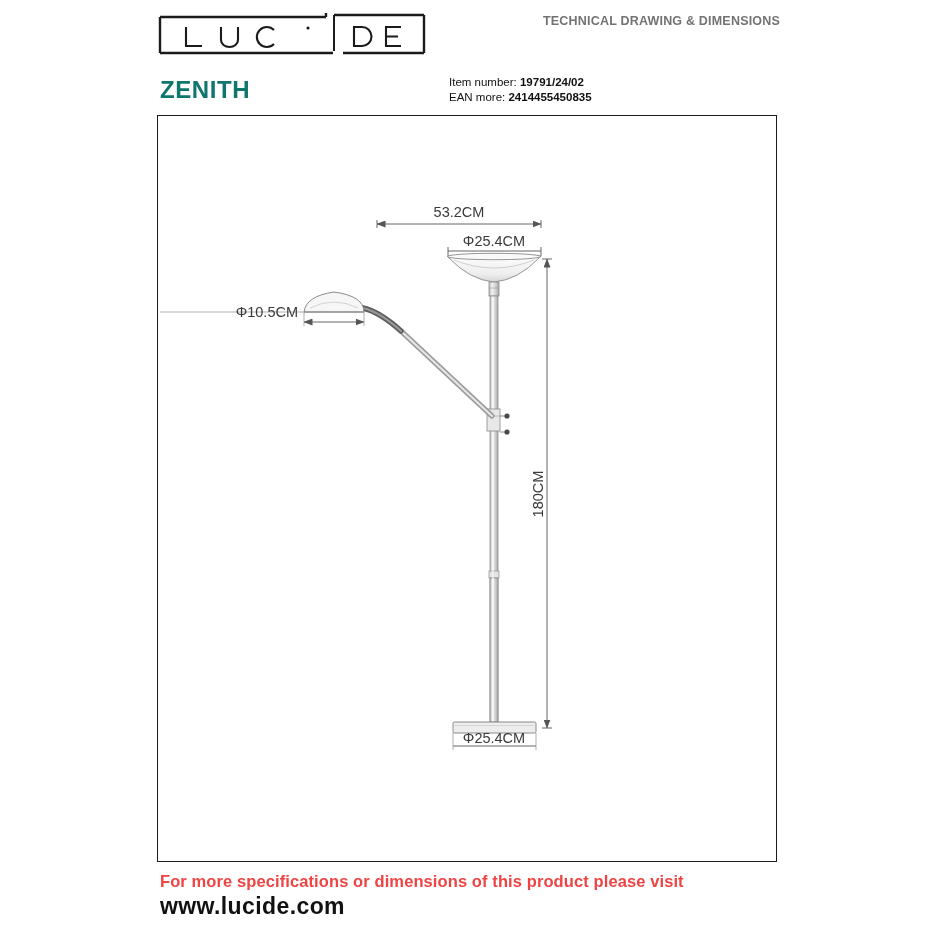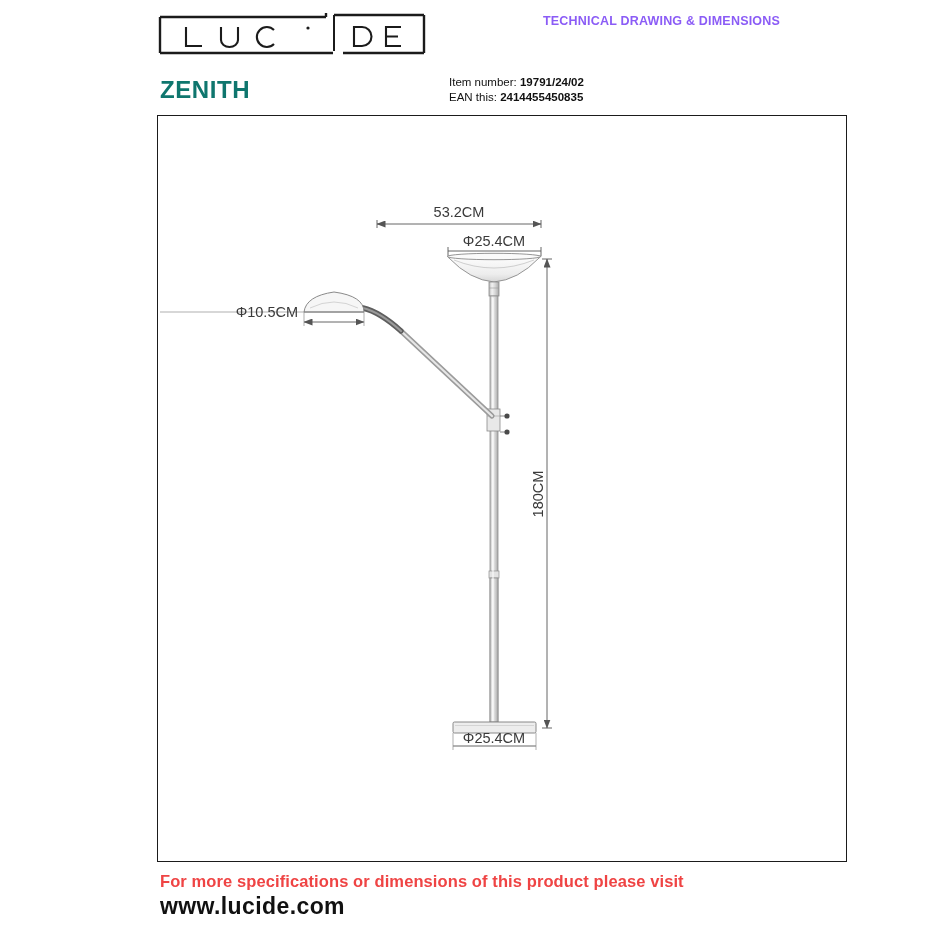--- a/index.html
+++ b/index.html
@@ -26,21 +26,21 @@
   }
   .logo-svg { display: block; }
 
   .tech-label {
     position: absolute;
     left: 543px;
     top: 14px;
     font-size: 12.5px;
     font-weight: 600;
     letter-spacing: 0.2px;
-    color: #8b5cf6;
+    color: #737373;
     white-space: nowrap;
   }
 
   .product-title {
     position: absolute;
     left: 160px;
     top: 76px;
     font-size: 24px;
     font-weight: bold;
     letter-spacing: 0.6px;
@@ -58,21 +58,21 @@
   }
   .meta .lbl { font-weight: normal; }
   .meta .val { font-weight: bold; margin-top: 32px; }
   .meta-row { white-space: nowrap; }
 
   
   .frame {
     position: absolute;
     left: 157px;
     top: 115px;
-    width: 690px;
+    width: 620px;
     height: 747px;
     border: 1.4px solid #1b1b1b;
     box-sizing: border-box;
     background: #fff;
   }
   .drawing-svg {
     position: absolute;
     left: 0;
     top: 0;
   }
@@ -134,21 +134,21 @@
 <div class="tech-label">TECHNICAL DRAWING &amp; DIMENSIONS</div>
 
 <div class="product-title">ZENITH</div>
 
 <div class="meta">
   <div class="meta-row">
     <span class="lbl">Item number:</span>
     <span class="val">19791/24/02</span>
   </div>
   <div class="meta-row">
-    <span class="lbl">EAN this:</span>
+    <span class="lbl">EAN more:</span>
     <span class="val">2414455450835</span>
   </div>
 </div>
 
 <div class="frame">
   <svg class="drawing-svg" width="618" height="745" viewBox="0 0 618 745">
 
     <defs>
       <marker id="arrR" markerWidth="9" markerHeight="7" refX="8.5" refY="3.5" orient="auto" markerUnits="userSpaceOnUse">
         <path d="M0,0 L9,3.5 L0,7 z" fill="#555"></path>

